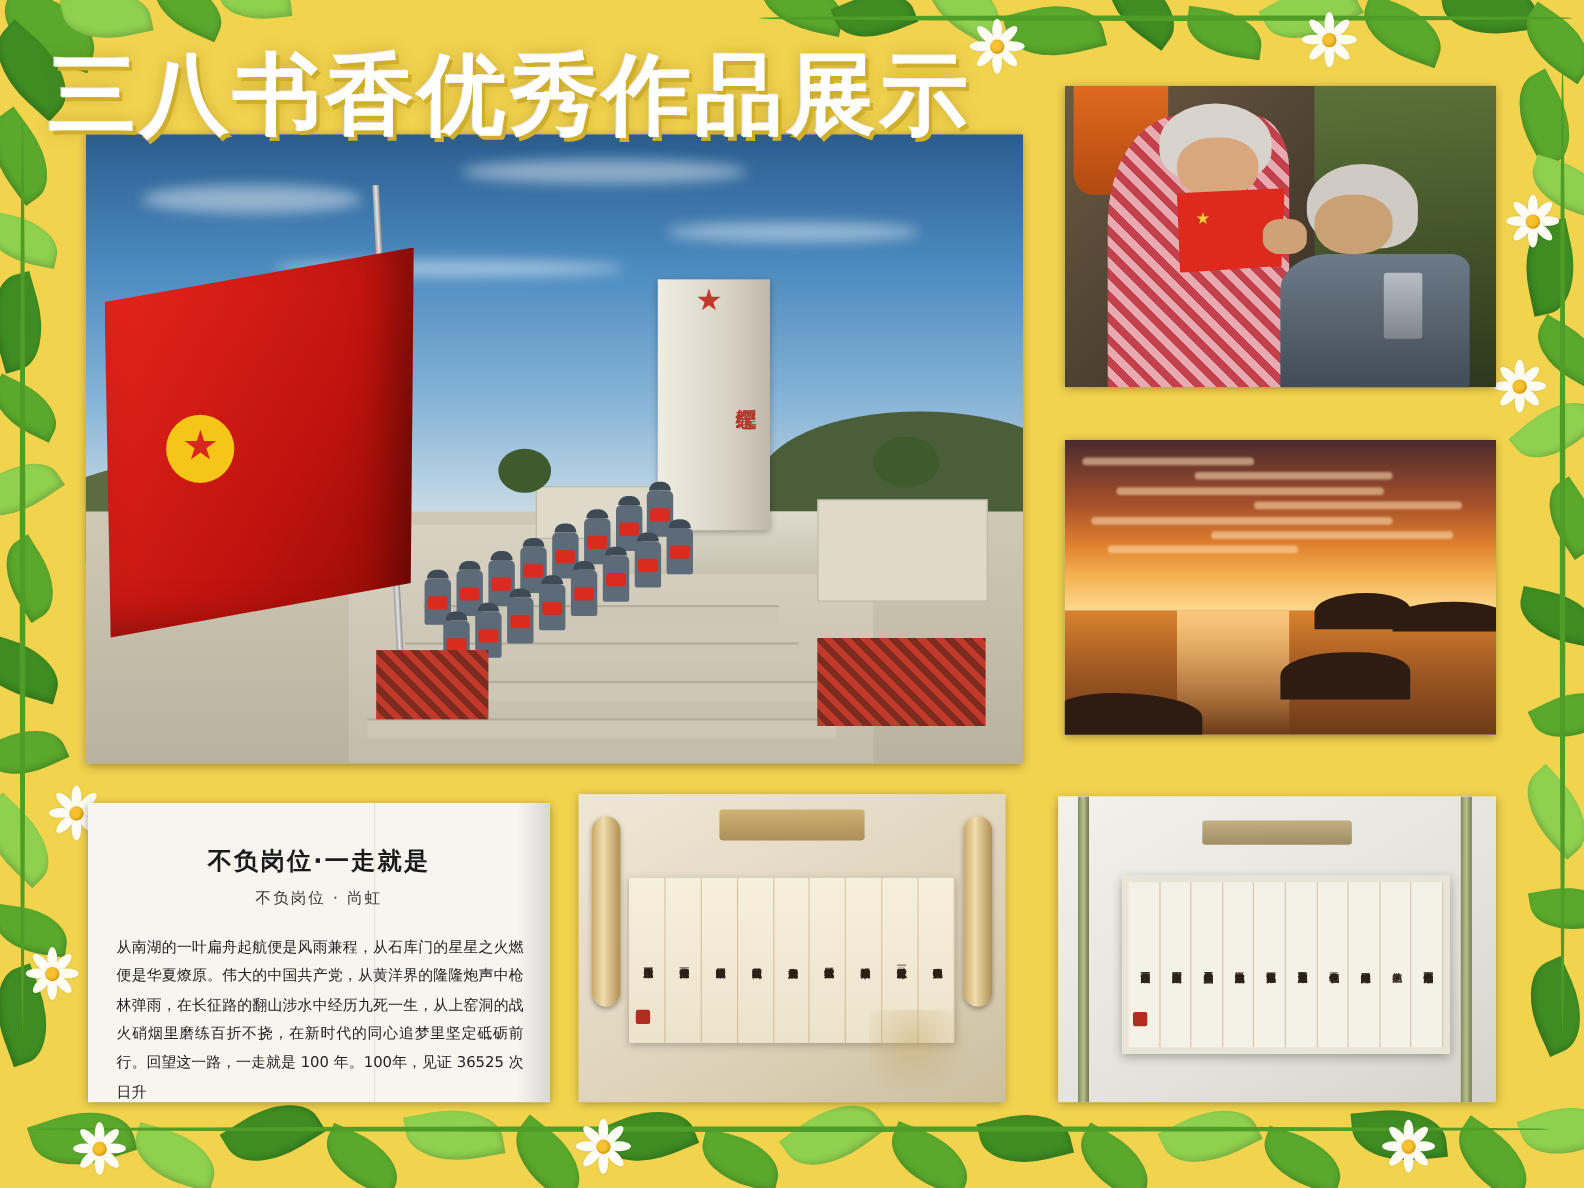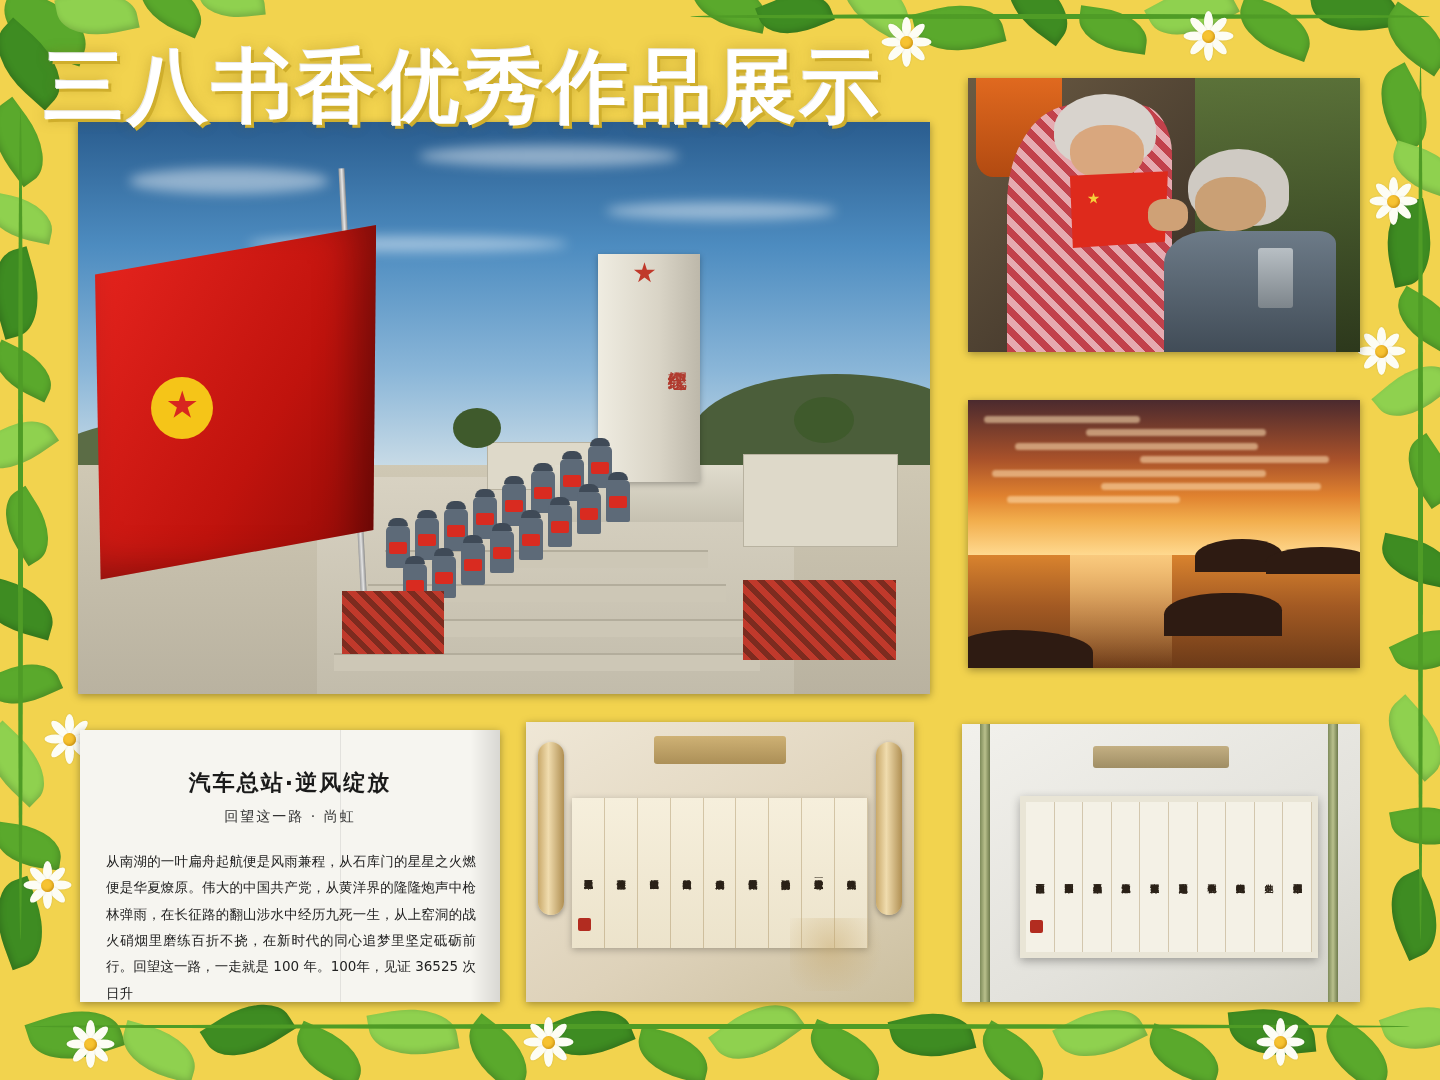--- a/index.html
+++ b/index.html
@@ -485,22 +485,22 @@
   <div class="ss-cloud" style="left:10%;top:36%;width:44%;"></div>
   <div class="ss-sea"></div>
   <div class="ss-sun-path"></div>
   <div class="ss-island" style="left:58%;top:52%;width:22%;height:12%;"></div>
   <div class="ss-island" style="left:76%;top:55%;width:26%;height:10%;"></div>
   <div class="ss-island" style="left:50%;top:72%;width:30%;height:16%;border-radius:50% 40% 0 0;"></div>
   <div class="ss-island" style="left:-2%;top:86%;width:34%;height:14%;border-radius:40% 60% 0 0;"></div>
 </div>
 
 <div class="photo" id="photo-essay">
-  <div class="es-title">汽车总站·逆风绽放</div>
-  <div class="es-sub">回望这一路 · 尚虹</div>
+  <div class="es-title">不负岗位·一走就是</div>
+  <div class="es-sub">不负岗位 · 尚虹</div>
   <div class="es-body">从南湖的一叶扁舟起航便是风雨兼程，从石库门的星星之火燃便是华夏燎原。伟大的中国共产党，从黄洋界的隆隆炮声中枪林弹雨，在长征路的翻山涉水中经历九死一生，从上窑洞的战火硝烟里磨练百折不挠，在新时代的同心追梦里坚定砥砺前行。回望这一路，一走就是 100 年。100年，见证 36525 次日升</div>
   <div class="es-fold"></div>
   <div class="es-shadow"></div>
 </div>
 
 <div class="photo scroll-photo" id="photo-scroll1">
   <div class="sc-wall"></div>
   <div class="sc-banner"></div>
   <div class="sc-rod" style="left:12px;"></div>
   <div class="sc-rod" style="right:12px;"></div>

